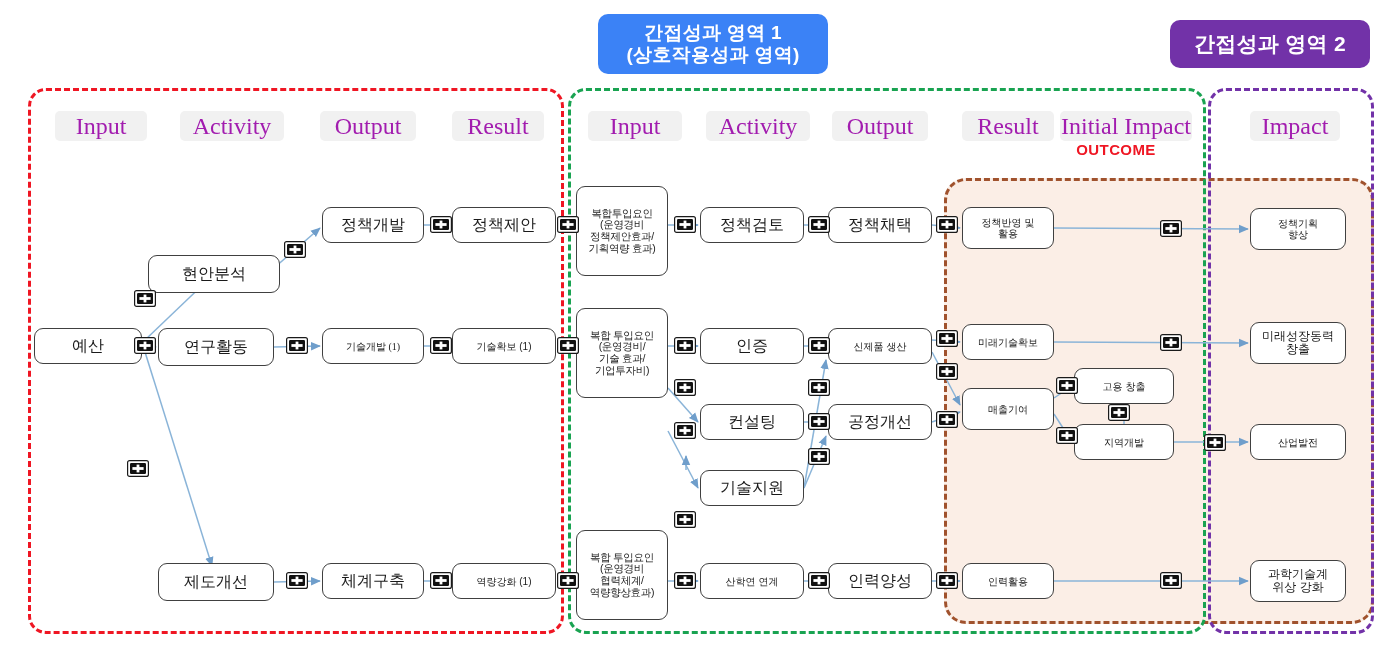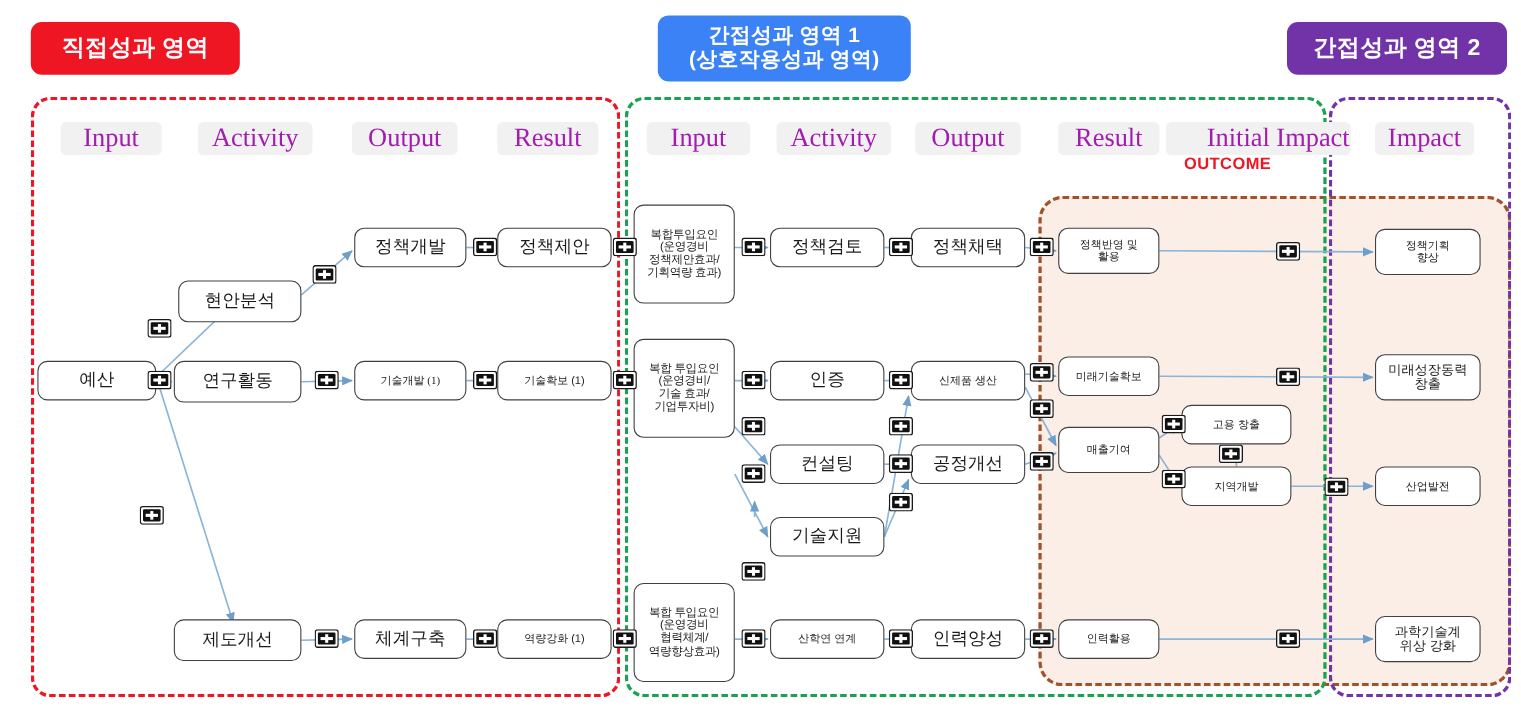--- a/index.html
+++ b/index.html
@@ -49,34 +49,33 @@
 <body>
 
 <div id="stage">
 
   <div class="frame" id="frame-outcome"></div>
 
   <div class="frame" id="frame-direct"></div>
   <div class="frame" id="frame-indirect1"></div>
   <div class="frame" id="frame-indirect2"></div>
 
-  <div class="banner" id="banner-direct">직접성과 영역</div>
   <div class="banner" id="banner-indirect1">간접성과 영역 1<br>(상호작용성과 영역)</div>
   <div class="banner" id="banner-indirect2">간접성과 영역 2</div>
 
   <div id="colheads">
       <div class="colhead" style="left: 55px; width: 92px;">Input</div>
       <div class="colhead" style="left: 180px; width: 104px;">Activity</div>
       <div class="colhead" style="left: 320px; width: 96px;">Output</div>
       <div class="colhead" style="left: 452px; width: 92px;">Result</div>
       <div class="colhead" style="left: 588px; width: 94px;">Input</div>
       <div class="colhead" style="left: 706px; width: 104px;">Activity</div>
       <div class="colhead" style="left: 832px; width: 96px;">Output</div>
       <div class="colhead" style="left: 962px; width: 92px;">Result</div>
-      <div class="colhead" style="left: 1060px; width: 132px; padding-left: 36px;">Initial Impact</div>
+      <div class="colhead" style="left: 1060px; width: 132px;">Initial Impact</div>
       <div class="colhead" style="left: 1250px; width: 90px;">Impact</div>
     </div>
 
   <div id="outcome-label">OUTCOME</div>
 
   <svg id="wires" viewBox="0 0 1383 647">
     <defs>
       <marker id="ah" markerWidth="7" markerHeight="7" refX="6" refY="3.2" orient="auto">
         <path d="M0,0.4 L6.6,3.2 L0,6 z" fill="#6f9ecb"></path>
       </marker>
@@ -143,21 +142,21 @@
       <path d="M1054,342 L1248,343"></path>
 
       <path d="M1174,442 L1248,442"></path>
 
       <path d="M1054,581 L1248,581"></path>
     </g>
   </svg>
 
   <div id="nodes">
       <div class="node big" style="left: 34px; top: 328px; width: 108px; height: 36px;">예산</div>
-      <div class="node big" style="left: 162px; top: 255px; width: 112px; height: 38px;">현안분석</div>
+      <div class="node big" style="left: 148px; top: 255px; width: 132px; height: 38px;">현안분석</div>
       <div class="node big" style="left: 158px; top: 328px; width: 116px; height: 38px;">연구활동</div>
       <div class="node big" style="left: 158px; top: 563px; width: 116px; height: 38px;">제도개선</div>
       <div class="node big" style="left: 322px; top: 207px; width: 102px; height: 36px;">정책개발</div>
       <div class="node mid" style="left: 322px; top: 328px; width: 102px; height: 36px; font-family: Liberation Serif, serif;">기술개발 (1)</div>
       <div class="node big" style="left: 322px; top: 563px; width: 102px; height: 36px;">체계구축</div>
       <div class="node big" style="left: 452px; top: 207px; width: 104px; height: 36px;">정책제안</div>
       <div class="node mid" style="left: 452px; top: 328px; width: 104px; height: 36px;">기술확보 (1)</div>
       <div class="node mid" style="left: 452px; top: 563px; width: 104px; height: 36px;">역량강화 (1)</div>
       <div class="node tiny" style="left: 576px; top: 186px; width: 92px; height: 90px;">복합투입요인
 (운영경비

